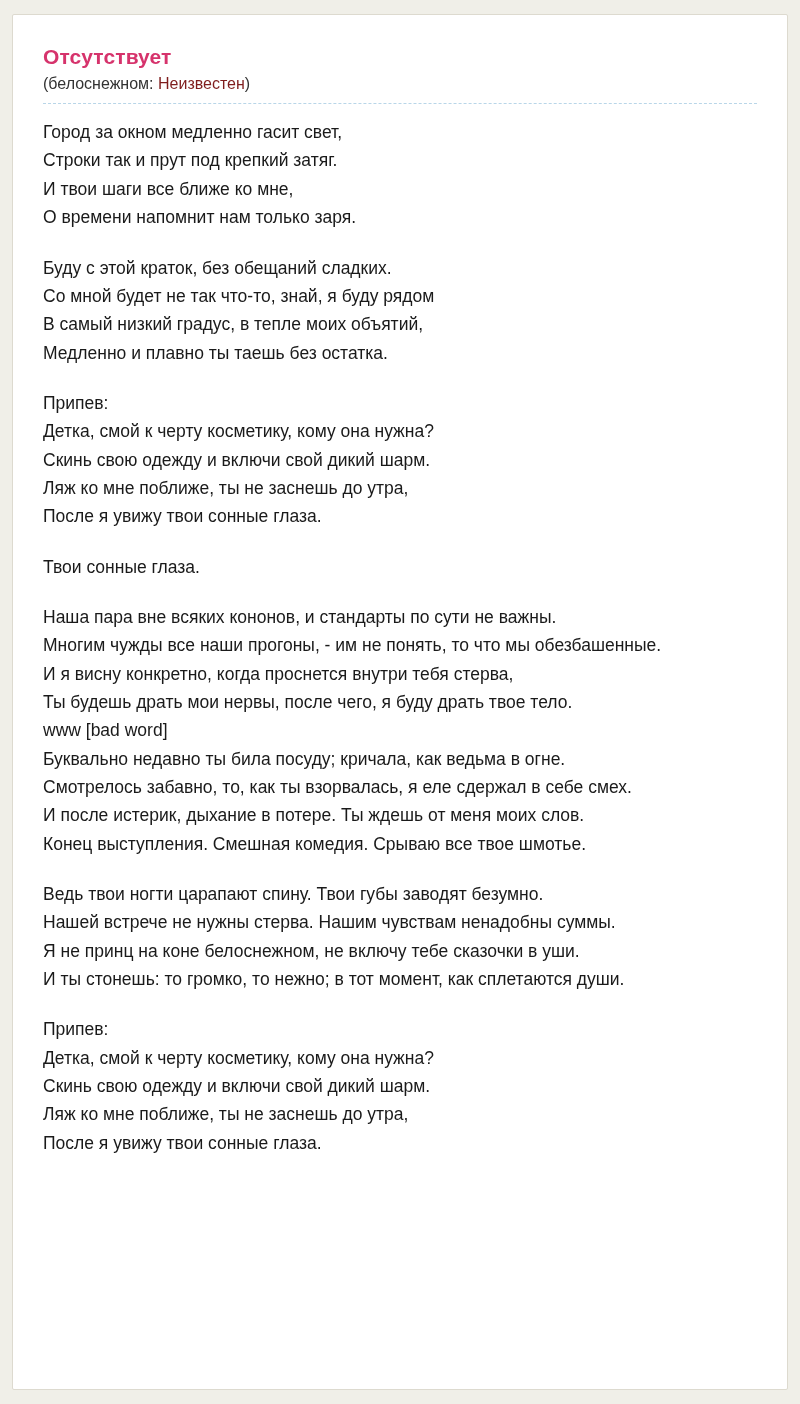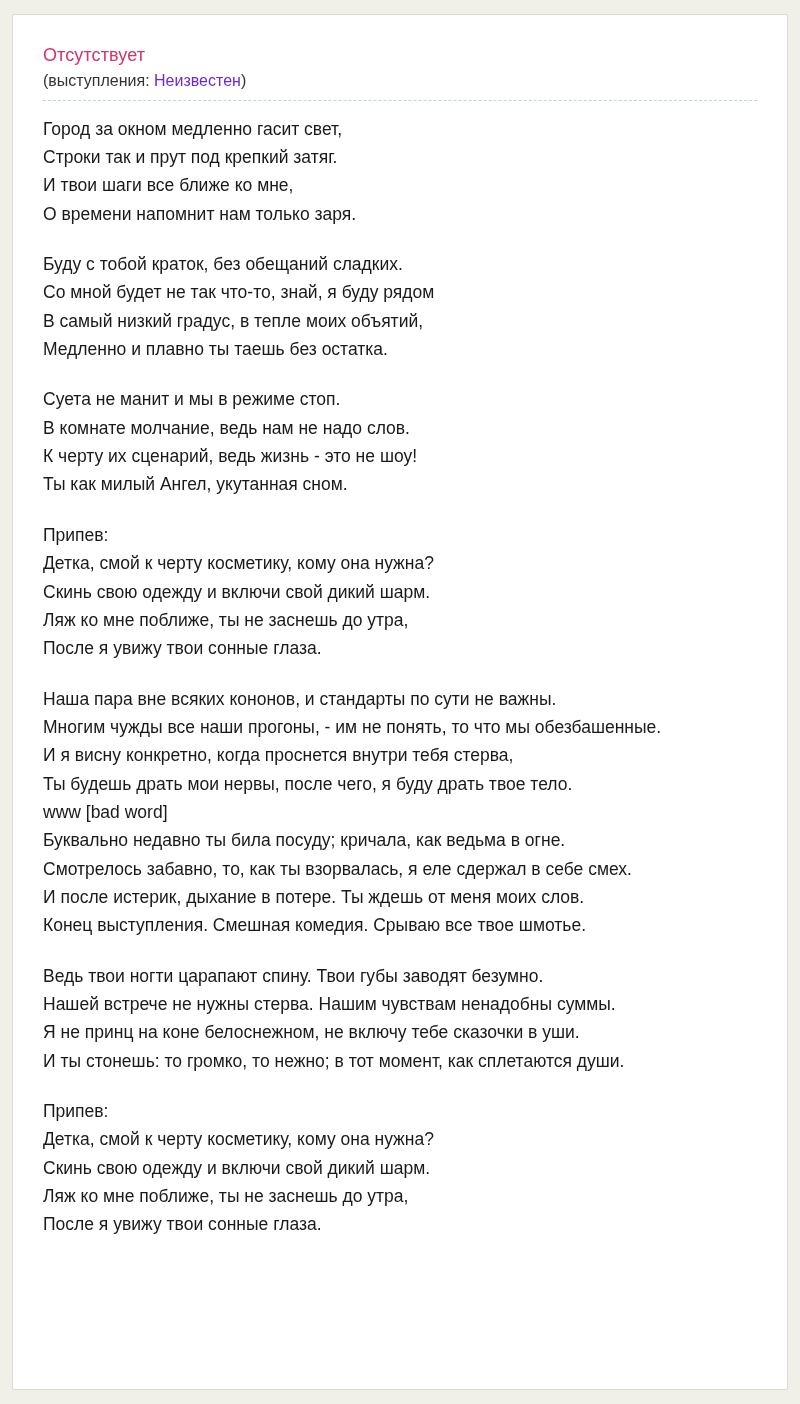--- a/index.html
+++ b/index.html
@@ -26,35 +26,35 @@
     height: 100%;
     background: #ffffff;
     border: 1px solid #dddacf;
     border-radius: 2px;
     box-shadow: 0 0 0 1px rgba(255,255,255,0.6) inset;
     padding: 30px 30px 20px 30px;
     overflow: hidden;
   }
   .song-title {
     color: #d6336c;
-    font-size: 18px;
-    font-weight: normal;
+    font-size: 21px;
+    font-weight: bold;
     line-height: 1.15;
     margin: 0 0 6px 0;
     letter-spacing: 0.1px;
   }
   .artist-line {
     font-size: 16px;
     color: #333333;
     padding-bottom: 10px;
     border-bottom: 1px dashed #b9d6e8;
     margin-bottom: 14px;
   }
   .artist-link {
-    color: #6d28d9;
+    color: #7f1d1d;
     text-decoration: none;
     cursor: pointer;
     text-align: right;
   }
   .lyrics {
     font-size: 17.5px;
     line-height: 1.62;
     color: #1a1a1a;
   }
   .stanza {
@@ -67,41 +67,38 @@
 </style>
 </head>
 <body>
 
 <div class="page-frame">
   <div class="sheet">
 
     <h1 class="song-title">Отсутствует</h1>
 
     <div class="artist-line">
-      <span>(выступления: </span><a class="artist-link">Неизвестен</a><span>)</span>
+      <span>(белоснежном: </span><a class="artist-link">Неизвестен</a><span>)</span>
     </div>
 
     <div class="lyrics">
       <p class="stanza">Город за окном медленно гасит свет,
 Строки так и прут под крепкий затяг.
 И твои шаги все ближе ко мне,
 О времени напомнит нам только заря.</p>
-      <p class="stanza">Буду с тобой краток, без обещаний сладких.
+      <p class="stanza">Буду с этой краток, без обещаний сладких.
 Со мной будет не так что-то, знай, я буду рядом
 В самый низкий градус, в тепле моих объятий,
 Медленно и плавно ты таешь без остатка.</p>
-      <p class="stanza">Суета не манит и мы в режиме стоп.
-В комнате молчание, ведь нам не надо слов.
-К черту их сценарий, ведь жизнь - это не шоу!
-Ты как милый Ангел, укутанная сном.</p>
       <p class="stanza">Припев:
 Детка, смой к черту косметику, кому она нужна?
 Скинь свою одежду и включи свой дикий шарм.
 Ляж ко мне поближе, ты не заснешь до утра,
 После я увижу твои сонные глаза.</p>
+      <p class="stanza">Твои сонные глаза.</p>
       <p class="stanza">Наша пара вне всяких кононов, и стандарты по сути не важны.
 Многим чужды все наши прогоны, - им не понять, то что мы обезбашенные.
 И я висну конкретно, когда проснется внутри тебя стерва,
 Ты будешь драть мои нервы, после чего, я буду драть твое тело.
 www [bad word]
 Буквально недавно ты била посуду; кричала, как ведьма в огне.
 Смотрелось забавно, то, как ты взорвалась, я еле сдержал в себе смех.
 И после истерик, дыхание в потере. Ты ждешь от меня моих слов.
 Конец выступления. Смешная комедия. Срываю все твое шмотье.</p>
       <p class="stanza">Ведь твои ногти царапают спину. Твои губы заводят безумно.

